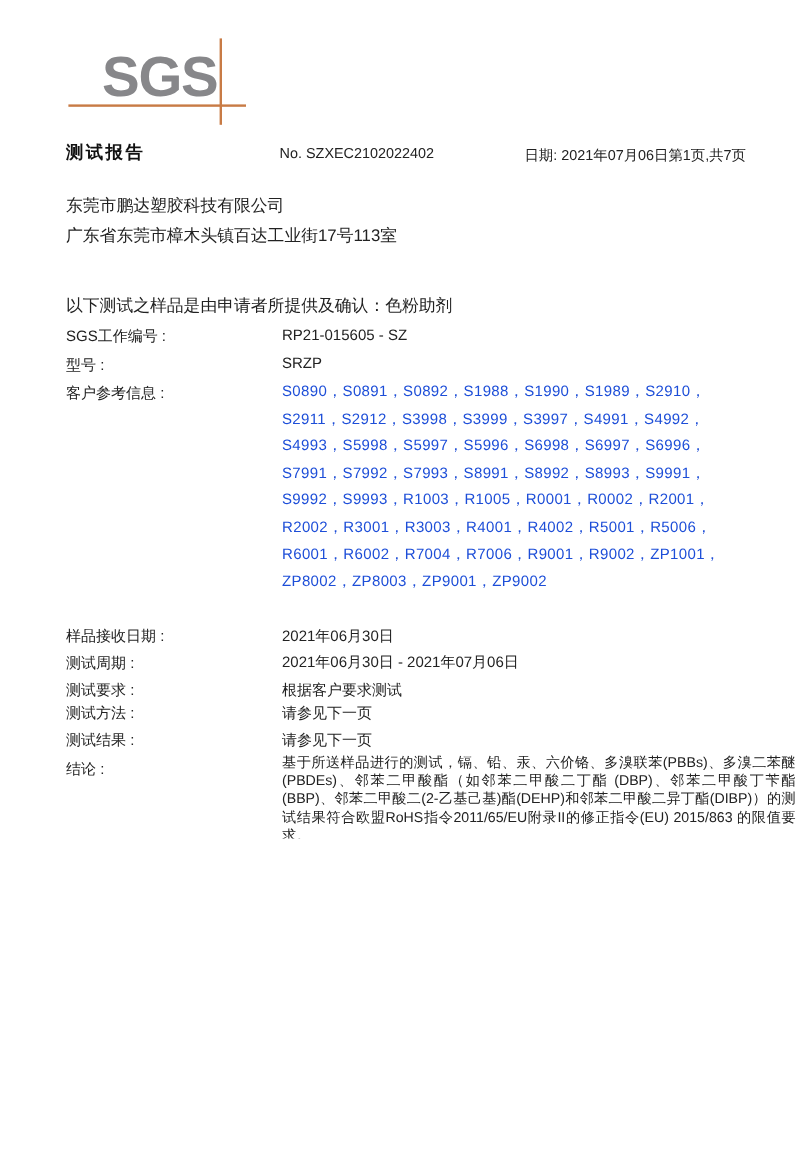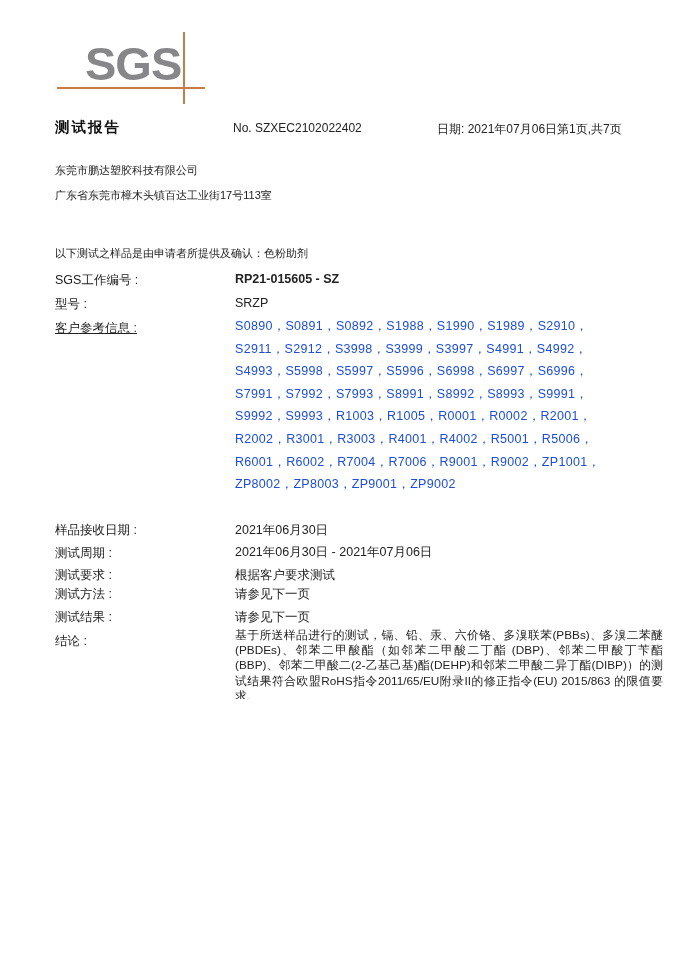--- a/index.html
+++ b/index.html
@@ -9,21 +9,21 @@
   }
   .abs{position:absolute;}
   
   .logo-text{font-weight:700;font-size:47px;line-height:1;color:#87878a;letter-spacing:-1px;}
   .rule-h{background:#c87b45;height:1.6px;}
   .rule-v{background:#c87b45;width:1.6px;}
   
   .title{font-size:14.5px;font-weight:700;letter-spacing:2px;color:#111;}
   .hmeta{font-size:12px;color:#222;}
   
-  .body-text{font-size:11px;color:#222;}
+  .body-text{font-size:14px;color:#222;}
   .label{font-size:12.5px;color:#222;}
   .value{font-size:12.5px;color:#222;}
   .ref-lines div{height:22.6px;line-height:22.6px;font-size:12.5px;color:#1d4ed8;letter-spacing:0.3px;}
   .conclusion{font-size:11.8px;line-height:15.2px;color:#222;width:428px;text-align:justify;}
   
   .legal{font-size:6.35px;line-height:7.1px;color:#3b3b3b;width:492px;text-align:justify;}
   .attention{font-size:6.5px;line-height:7.3px;font-weight:700;color:#e06a1e;width:492px;}
   .addr-row{display:flex;gap:9px;white-space:nowrap;font-size:5.9px;color:#3b3b3b;align-items:baseline;
             border-left:1px solid #c87b45;padding-left:4px;}
   .member{font-size:9px;color:#222;}
@@ -46,26 +46,26 @@
   <div class="abs hmeta" style="left:233px;top:121px;">No. SZXEC2102022402</div>
   <div class="abs hmeta" style="left:437px;top:121px;">日期: 2021年07月06日</div>
   <div class="abs hmeta" style="left:557px;top:121px;">第1页,共7页</div>
 
   <div class="abs body-text" style="left:55px;top:163px;">东莞市鹏达塑胶科技有限公司</div>
   <div class="abs body-text" style="left:55px;top:188px;">广东省东莞市樟木头镇百达工业街17号113室</div>
 
   <div class="abs body-text" style="left:55px;top:246px;">以下测试之样品是由申请者所提供及确认：色粉助剂</div>
 
   <div class="abs label" style="left:55px;top:272px;">SGS工作编号 :</div>
-  <div class="abs value" style="left:235px;top:272px;font-weight:bold;">RP21-015605 - SZ</div>
+  <div class="abs value" style="left:235px;top:272px;">RP21-015605 - SZ</div>
 
   <div class="abs label" style="left:55px;top:296px;">型号 :</div>
   <div class="abs value" style="left:235px;top:296px;">SRZP</div>
 
-  <div class="abs label" style="left:55px;top:320px;text-decoration:underline;">客户参考信息 :</div>
+  <div class="abs label" style="left:55px;top:320px;">客户参考信息 :</div>
   <div class="abs ref-lines" style="left:235px;top:315px;">
     <div>S0890，S0891，S0892，S1988，S1990，S1989，S2910，</div>
     <div>S2911，S2912，S3998，S3999，S3997，S4991，S4992，</div>
     <div>S4993，S5998，S5997，S5996，S6998，S6997，S6996，</div>
     <div>S7991，S7992，S7993，S8991，S8992，S8993，S9991，</div>
     <div>S9992，S9993，R1003，R1005，R0001，R0002，R2001，</div>
     <div>R2002，R3001，R3003，R4001，R4002，R5001，R5006，</div>
     <div>R6001，R6002，R7004，R7006，R9001，R9002，ZP1001，</div>
     <div>ZP8002，ZP8003，ZP9001，ZP9002</div>
   </div>

